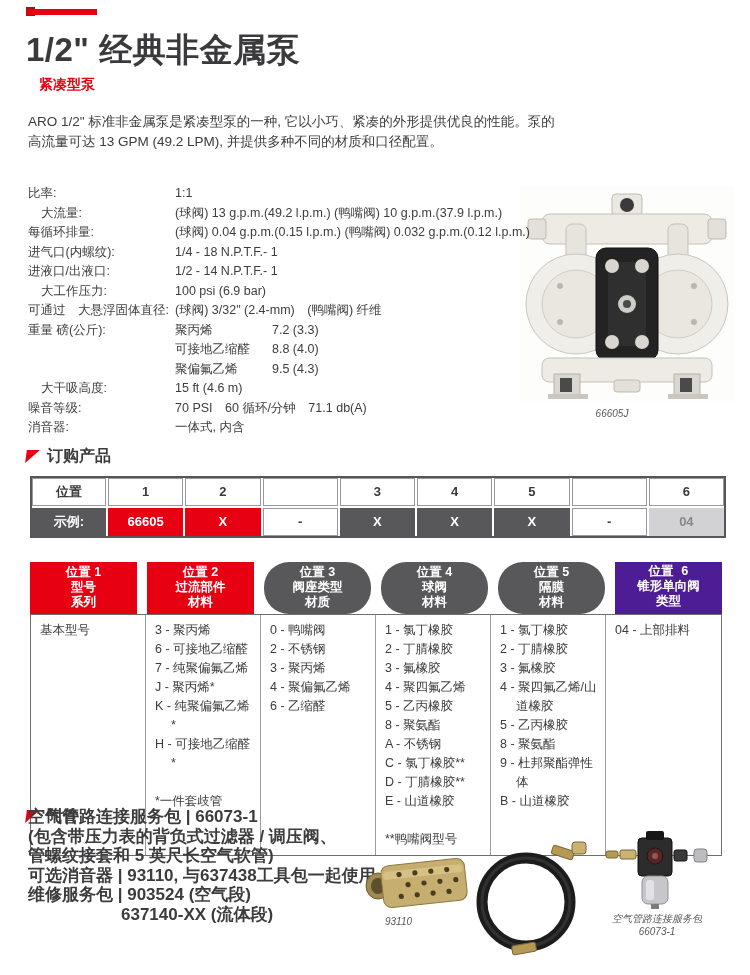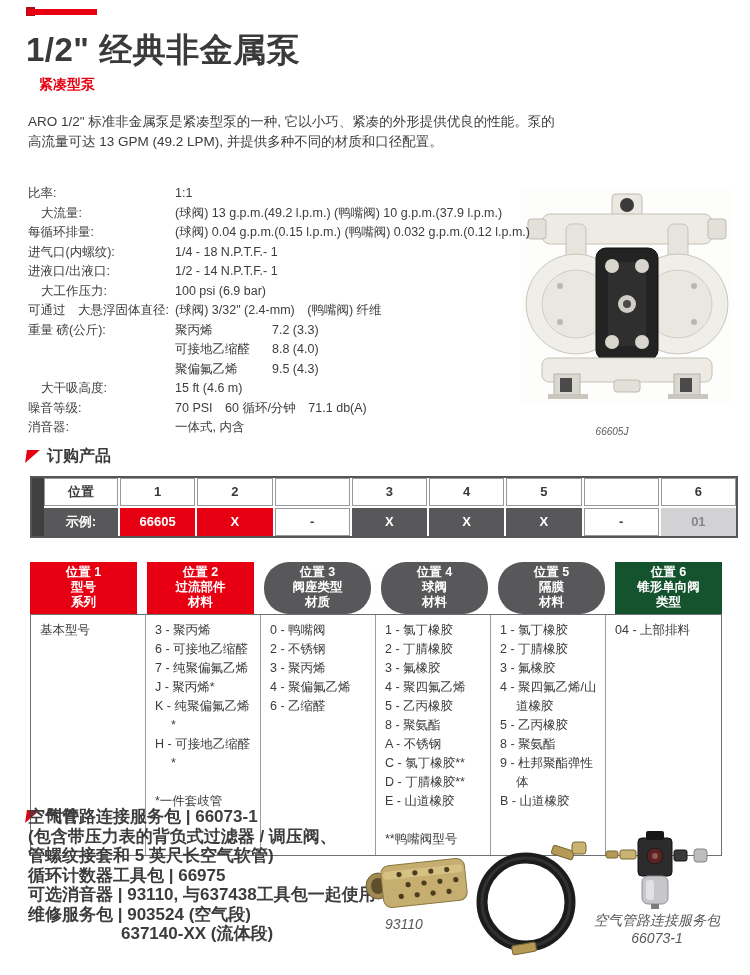--- a/index.html
+++ b/index.html
@@ -21,52 +21,52 @@
   .specs{position:absolute;left:28px;top:184px;width:500px;font-size:12.5px;line-height:19.5px;}
   .srow{display:flex;}
   .srow .lab{flex:0 0 auto;min-width:147px;white-space:pre;}
   .srow.indent .lab{padding-left:13px;min-width:134px;}
   .srow .val{white-space:pre;}
   .wpair{display:flex;}
   .wpair .mat{flex:0 0 97px;white-space:pre;}
 
   
   .pumpfig{position:absolute;left:520px;top:186px;width:214px;text-align:center;}
-  .pumpfig .cap{font-size:10px;font-style:italic;color:#58585a;margin-top:20px;text-align:center;padding-right:30px;}
+  .pumpfig .cap{font-size:10px;font-style:italic;color:#58585a;margin-top:2px;text-align:center;padding-right:30px;}
 
   
   .sechead{position:absolute;display:flex;align-items:center;gap:8px;font-size:16px;font-weight:700;color:#3a3a3c;}
   .tri{width:0;height:0;border-top:13px solid #e60012;border-right:13px solid transparent;transform:skewX(-8deg);}
 
   
-  .t1wrap{position:absolute;left:30px;top:476px;width:692px;border:2px solid #54565a;background:#404040;padding-left:12px;}
+  .t1wrap{position:absolute;left:30px;top:476px;width:692px;border:2px solid #54565a;background:#14b8a6;}
   .t1{display:grid;grid-template-columns:74px repeat(8,1fr);gap:2px;background:#fff;}
   .t1 .c{height:28px;line-height:28px;text-align:center;font-size:13px;font-weight:700;}
   .t1 .plain{background:#fff;border:1px solid #97999b;height:26px;line-height:26px;color:#3a3a3c;}
   .t1 .dark{background:#58585a;color:#fff;}
   .t1 .red{background:#e60012;color:#fff;}
   .t1 .lite{background:#d2d2d4;color:#85878a;}
 
   
   .t2{position:absolute;left:30px;top:562px;width:692px;}
   .t2h{display:grid;grid-template-columns:repeat(6,1fr);gap:10px;}
   .t2h .hc{color:#fff;text-align:center;font-size:12.5px;font-weight:700;line-height:15px;padding:3px 0 4px;}
   .t2h .red{background:#e60012;}
   .t2h .dark{background:#58585a;border-radius:25px;}
-  .t2h .lite{background:#14532d;}
+  .t2h .lite{background:#4c1d95;font-family:Liberation Mono, monospace;}
   .t2b{display:grid;grid-template-columns:repeat(6,1fr);border:1px solid #6d6e71;background:#fff;}
   .t2c{border-right:1px solid #9b9da0;padding:6px 6px 6px 9px;min-height:196px;font-size:12.5px;line-height:19px;color:#3c3c3e;}
   .t2c:last-child{border-right:none;}
   .t2c div{min-height:19px;padding-left:16px;text-indent:-16px;}
 
   
   .acc-text{position:absolute;left:28px;top:807px;font-size:17px;line-height:19.5px;font-weight:600;color:#3c3c3e;}
   .acc-text div{min-height:19.5px;}
   .acc-text div:last-child{padding-left:93px;}
-  .figcap{position:absolute;font-size:14px;font-style:italic;color:#58585a;}
+  .figcap{position:absolute;font-size:10px;font-style:italic;color:#58585a;}
   .fig{position:absolute;}
 </style>
 </head>
 <body>
 
 <div class="page">
 
   <div class="logo">
     <div class="cap"></div>
     <div class="bar"></div>
@@ -200,21 +200,21 @@
       <div class="c plain"></div>
       <div class="c plain">6</div>
       <div class="c dark">示例:</div>
       <div class="c red">66605</div>
       <div class="c red">X</div>
       <div class="c plain">-</div>
       <div class="c dark">X</div>
       <div class="c dark">X</div>
       <div class="c dark">X</div>
       <div class="c plain">-</div>
-      <div class="c lite">01</div>
+      <div class="c lite">04</div>
     </div>
   </div>
 
   <div class="t2">
     <div class="t2h">
       <div class="hc red">
         <div>位置 1</div>
           <div>型号</div>
           <div>系列</div>
       </div>
@@ -296,21 +296,20 @@
   </div>
 
   <div class="sechead" style="left:26px;top:806px;">
     <span class="tri"></span>
     <span>附件</span>
   </div>
   <div class="acc-text">
       <div>空气管路连接服务包 | 66073-1</div>
       <div>(包含带压力表的背负式过滤器 / 调压阀、</div>
       <div>管螺纹接套和 5 英尺长空气软管)</div>
-      <div>循环计数器工具包 | 66975</div>
       <div>可选消音器 | 93110, 与637438工具包一起使用</div>
       <div>维修服务包 | 903524 (空气段)</div>
       <div>637140-XX (流体段)</div>
     </div>
 
   <div class="fig" style="left:360px;top:848px;">
     <svg width="120" height="66" viewBox="0 0 120 66">
       <ellipse cx="18" cy="38" rx="12" ry="13" fill="#a08a52" stroke="#6d5c33"></ellipse>
       <ellipse cx="18" cy="38" rx="7" ry="8" fill="#5d4e2c"></ellipse>
       <rect x="22" y="14" width="84" height="42" rx="8" fill="#c5ae70" stroke="#8a7740" transform="rotate(-6 64 35)"></rect>

